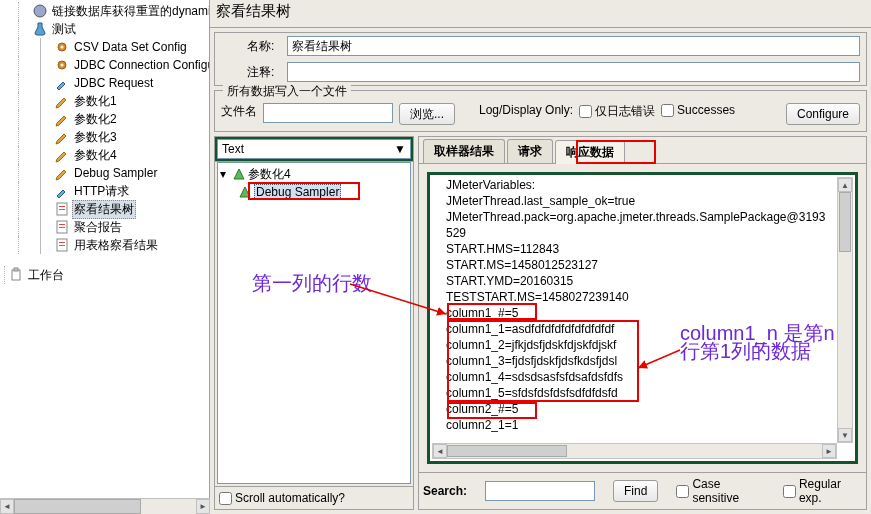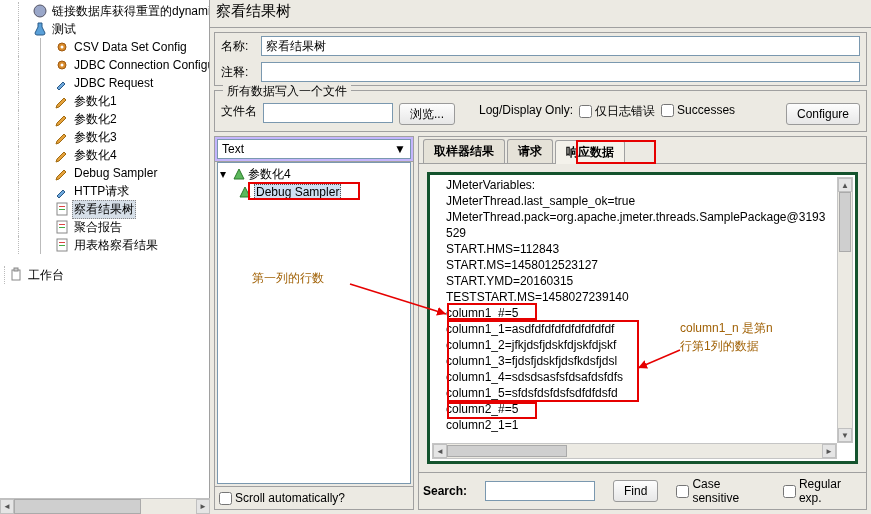--- a/index.html
+++ b/index.html
@@ -16,47 +16,47 @@
   .indent1 { padding-left: 28px; }
   .indent2 { padding-left: 50px; }
   .tree-node::before { content:""; position:absolute; left:0; top:0; height:100%; border-left:1px dotted #bbb; }
   .indent1::before { left:14px; }
   .indent2::before { left:14px; box-shadow: 22px 0 0 #bbb; }
   
   .ico { display: inline-block; vertical-align: middle; }
   
   .right { flex: 1; display: flex; flex-direction: column; }
   .title-bar { padding: 2px 6px 6px 6px; font-size: 15px; border-bottom: 1px solid #a0a0a0; background: #eceae3; }
-  .props { border: 1px solid #a0a0a0; margin: 4px; background: #eceae3; }
+  .props { border: 1px solid #a0a0a0; margin: 4px; background: #eceae3; padding-left: 26px; }
   .props-row { display: flex; align-items: center; padding: 3px 6px; }
   .props-row .plabel { width: 40px; }
   .props-row input { flex: 1; border: 1px solid #7a98af; height: 20px; padding: 0 4px; background: #fff; }
   .file-group { border: 1px solid #a0a0a0; margin: 0 4px 4px 4px; position: relative; padding: 12px 6px 6px 6px; background: #eceae3; }
   .file-group .legend { position: absolute; top: -8px; left: 8px; background: #eceae3; padding: 0 4px; }
   .file-row { display: flex; align-items: flex-start; gap: 6px; }
   .file-row .flabel {}
   .file-row input[type=text] { border: 1px solid #7a98af; height: 20px; width: 130px; background: #fff; padding: 0 4px; }
   .btn { background: linear-gradient(#fdfdfd,#e7e7e7); border: 1px solid #9a9a9a; border-radius: 3px; padding: 0 10px; height: 22px; cursor: default; }
   .chk { display: flex; align-items: center; gap: 3px; }
   .chk input { width: 13px; height: 13px; }
   .config-btn { margin-left: auto; }
   
   .lower { flex: 1; display: flex; margin: 0 4px 4px 4px; gap: 4px; min-height: 0; }
   .panel { border: 1px solid #a0a0a0; background: #eceae3; display: flex; flex-direction: column; min-height: 0; }
   .left-panel { width: 200px; }
-  .left-panel .hdr { display: flex; align-items: flex-end; background: #c4b5fd; border-bottom: 1px solid #a0a0a0; }
+  .left-panel .hdr { display: flex; align-items: flex-end; background: #14532d; border-bottom: 1px solid #a0a0a0; }
   .left-panel .hdr .dd { flex: 1; border: 1px solid #7a98af; background: #fff; height: 20px; margin: 2px; display: flex; align-items: center; padding: 0 4px; justify-content: space-between; }
   .sampler-tree { flex: 1; background: #fff; border: 1px solid #7a98af; margin: 0 2px 2px 2px; padding: 2px; position: relative; }
   .st-node { display: flex; align-items: center; height: 18px; }
   .st-node .ic { width: 14px; height: 14px; margin-right: 2px; }
   .st-node.child { padding-left: 18px; }
   .st-node.sel .slabel { background: #cfe0f2; border: 1px dotted #555; padding: 0 1px; }
   
   .redbox { position: absolute; border: 2px solid #e60000; pointer-events: none; }
-  .red-text { position: absolute; color: #a16207; font-size: 12px; pointer-events: none; }
+  .red-text { position: absolute; color: #6d28d9; font-size: 20px; pointer-events: none; }
   
   .right-panel { flex: 1; min-width: 0; }
   .tabs { display: flex; padding: 2px 4px 0 4px; border-bottom: 1px solid #a0a0a0; background: #eceae3; }
   .tab { padding: 3px 10px; border: 1px solid #a0a0a0; border-bottom: none; background: #e5e2d8; margin-right: 2px; border-radius: 3px 3px 0 0; cursor: default; font-weight: bold; }
   .tab.active { background: #f4f2eb; position: relative; top: 1px; }
   .resp { flex: 1; background: #fff; border: 3px solid #14532d; margin: 8px; padding: 2px 16px; overflow: hidden; position: relative; white-space: nowrap; }
   .resp .line { height: 16px; line-height: 16px; overflow: hidden; }
   .sbar { position: absolute; right: 2px; top: 2px; bottom: 18px; width: 16px; background: #eceae3; border: 1px solid #c5c5c5; }
   .sbar .thumb { position: absolute; left: 1px; right: 1px; top: 14px; height: 60px; background: #cfcfcf; border: 1px solid #aaa; }
   .sbar .arr { position: absolute; left: 0; right: 0; height: 14px; background: #e5e5e5; border: 1px solid #c0c0c0; display:flex; align-items:center; justify-content:center; font-size:8px; color:#555;}

